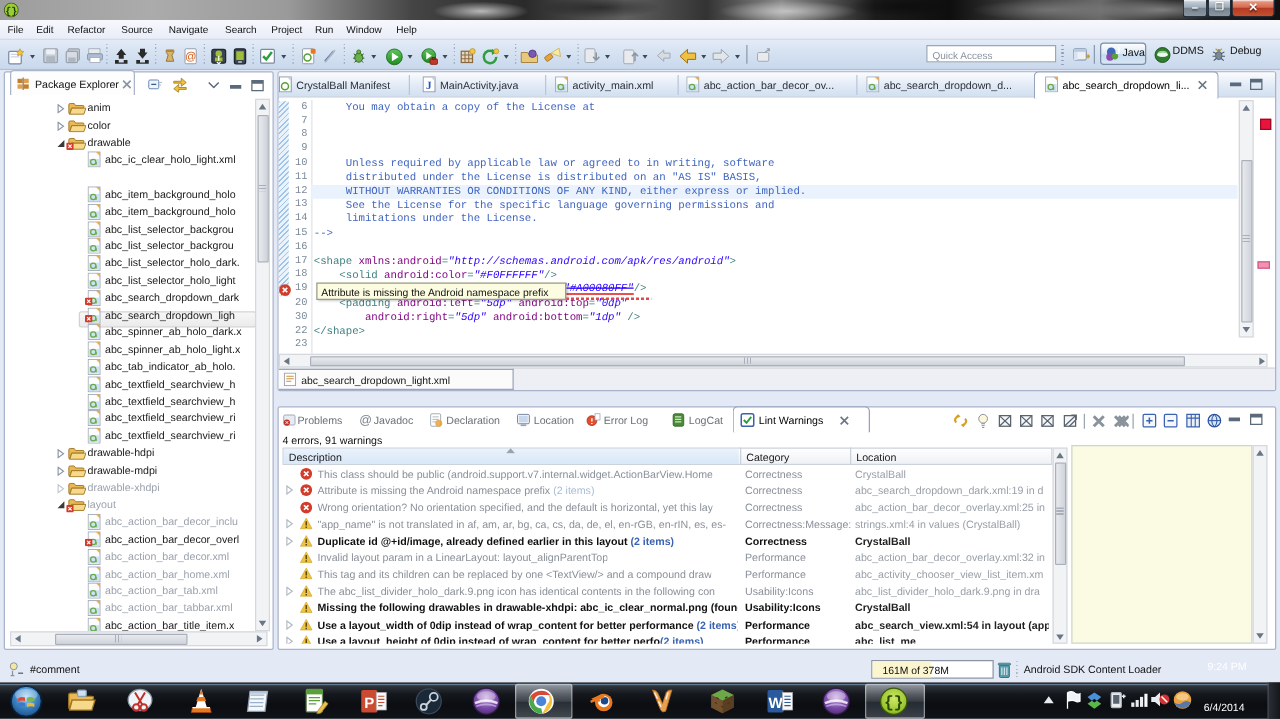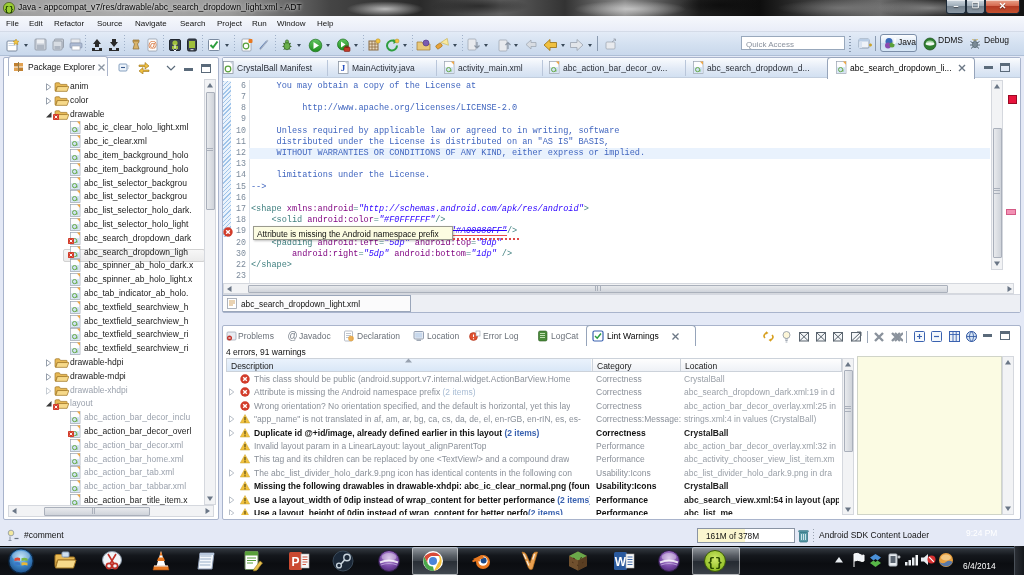--- a/index.html
+++ b/index.html
@@ -36,21 +36,20 @@
 .ptab{position:absolute;left:4px;top:-1px;height:20px;background:#fdfdfe;border:1px solid #aab4ca;border-bottom:none;border-radius:3px 3px 0 0}
 .trow{position:absolute;left:0;height:13.5px;font-size:8.5px;color:#1a1a1a;white-space:nowrap}
 .trow.gray{color:#9ba2ad}
 .tsel{position:absolute;left:63px;top:249px;width:142px;height:13px;background:linear-gradient(#f7f7f7,#ebebeb);border:1px solid #d2d2d2;border-radius:2px}
 
 .sbv{background:#f2f3f5;border:1px solid #d5d8de}
 .sbthumb{background:linear-gradient(90deg,#e8eaed,#cfd3da);border:1px solid #aab0bb;border-radius:1px}
 .sbthumbh{background:linear-gradient(#e8eaed,#cfd3da);border:1px solid #aab0bb;border-radius:1px}
 </style></head><body>
 <div class="a" id="title">
-    <div class="a txt">Java - appcompat_v7/res/drawable/abc_search_dropdown_light.xml - ADT</div>
 <svg class="a" style="left:3px;top:2px" width="12" height="12" viewBox="0 0 12 12">
       <circle cx="6" cy="6" r="5.6" fill="#9acd32"></circle>
       <circle cx="6" cy="6" r="5.6" fill="none" stroke="#4a5a20" stroke-width=".8"></circle>
       <text x="6" y="9" font-size="8" font-weight="bold" text-anchor="middle" fill="#1a3a00" font-family="Liberation Mono">{}</text>
     </svg>
 <div class="a winbtn" style="left:946px;width:20px;border-radius:0 0 3px 3px">
       <span>–</span>
     </div>
 <div class="a winbtn" style="left:966px;width:19px;border-radius:0 0 3px 3px">
       <span style="font-size:8px">❐</span>
@@ -329,26 +328,20 @@
         <use href="#errb"></use>
       </svg>
       <span class="a" style="left:66px;top:1px">drawable</span>
     </div>
     <div class="trow" style="top:43.4px;width:198px">
       <svg class="a" style="left:66px;top:0px" width="11" height="13" viewBox="0 0 11 13">
         <use href="#xfile"></use>
       </svg>
       <span class="a" style="left:80px;top:1px">abc_ic_clear_holo_light.xml</span>
     </div>
-    <div class="trow" style="top:57.2px;width:198px">
-      <svg class="a" style="left:66px;top:0px" width="11" height="13" viewBox="0 0 11 13">
-        <use href="#xfile"></use>
-      </svg>
-      <span class="a" style="left:80px;top:1px">abc_ic_clear.xml</span>
-    </div>
     <div class="trow" style="top:71.0px;width:198px">
       <svg class="a" style="left:66px;top:0px" width="11" height="13" viewBox="0 0 11 13">
         <use href="#xfile"></use>
       </svg>
       <span class="a" style="left:80px;top:1px">abc_item_background_holo</span>
     </div>
     <div class="trow" style="top:84.8px;width:198px">
       <svg class="a" style="left:66px;top:0px" width="11" height="13" viewBox="0 0 11 13">
         <use href="#xfile"></use>
       </svg>
@@ -600,24 +593,24 @@
     <div style="position:absolute;top:123.2px;right:0">17</div>
     <div style="position:absolute;top:134.4px;right:0">18</div>
     <div style="position:absolute;top:145.6px;right:0">19</div>
     <div style="position:absolute;top:156.8px;right:0">20</div>
     <div style="position:absolute;top:168.0px;right:0">30</div>
     <div style="position:absolute;top:179.2px;right:0">22</div>
     <div style="position:absolute;top:190.4px;right:0">23</div>
   </div>
 <div class="a" style="left:251px;top:80.9px;width:740px;height:200px;font-family:'Liberation Mono',monospace;font-size:8.6px;letter-spacing:-0.04px">
     <div style="position:absolute;top:0.0px;left:0;white-space:pre"><span style="color:#4166bf">     You may obtain a copy of the License at</span></div>
-    <div style="position:absolute;top:22.4px;left:0;white-space:pre"><span style="color:#4166bf">          http://www.apache.org/licenses/LICENSE-2.0</span></div>
     <div style="position:absolute;top:44.8px;left:0;white-space:pre"><span style="color:#4166bf">     Unless required by applicable law or agreed to in writing, software</span></div>
     <div style="position:absolute;top:56.0px;left:0;white-space:pre"><span style="color:#4166bf">     distributed under the License is distributed on an "AS IS" BASIS,</span></div>
     <div style="position:absolute;top:67.2px;left:0;white-space:pre"><span style="color:#4166bf">     WITHOUT WARRANTIES OR CONDITIONS OF ANY KIND, either express or implied.</span></div>
+    <div style="position:absolute;top:78.4px;left:0;white-space:pre"><span style="color:#4166bf">     See the License for the specific language governing permissions and</span></div>
     <div style="position:absolute;top:89.6px;left:0;white-space:pre"><span style="color:#4166bf">     limitations under the License.</span></div>
     <div style="position:absolute;top:100.8px;left:0;white-space:pre"><span style="color:#4166bf">--&gt;</span></div>
     <div style="position:absolute;top:123.2px;left:0;white-space:pre"><span style="color:#3f7f7f">&lt;shape </span><span style="color:#7f007f">xmlns:android</span><span style="color:#3f7f7f">=</span><i style="color:#2a00ff">"http://schemas.android.com/apk/res/android"</i><span style="color:#3f7f7f">&gt;</span></div>
     <div style="position:absolute;top:134.4px;left:0;white-space:pre"><span>    </span><span style="color:#3f7f7f">&lt;solid </span><span style="color:#7f007f">android:color</span><span style="color:#3f7f7f">=</span><i style="color:#2a00ff">"#F0FFFFFF"</i><span style="color:#3f7f7f">/&gt;</span></div>
     <div style="position:absolute;top:145.6px;left:0;white-space:pre">    <span style="color:#3f7f7f">&lt;stroke </span><span style="color:#7f007f">android:width</span><span style="color:#3f7f7f">=</span><i style="color:#2a00ff">"1dp"</i>  <span style="color:#7f007f">color</span><span style="color:#3f7f7f">=</span><i style="color:#2a00ff;text-decoration:line-through;background:linear-gradient(transparent 8.6px,#e85050 8.6px) repeat-x">"#A00080FF"</i><span style="color:#3f7f7f">/&gt;</span></div>
     <div style="position:absolute;top:156.8px;left:0;white-space:pre">    <span style="color:#3f7f7f">&lt;padding </span><span style="color:#7f007f">android:left</span><span style="color:#3f7f7f">=</span><i style="color:#2a00ff">"5dp"</i> <span style="color:#7f007f">android:top</span><span style="color:#3f7f7f">=</span><i style="color:#2a00ff">"0dp"</i></div>
     <div style="position:absolute;top:168.0px;left:0;white-space:pre">        <span style="color:#7f007f">android:right</span><span style="color:#3f7f7f">=</span><i style="color:#2a00ff">"5dp"</i> <span style="color:#7f007f">android:bottom</span><span style="color:#3f7f7f">=</span><i style="color:#2a00ff">"1dp"</i><span style="color:#3f7f7f"> /&gt;</span></div>
     <div style="position:absolute;top:179.2px;left:0;white-space:pre"><span style="color:#3f7f7f">&lt;/shape&gt;</span></div>
   </div>
 <svg class="a" style="left:222.5px;top:227px" width="10" height="10" viewBox="0 0 10 10">

